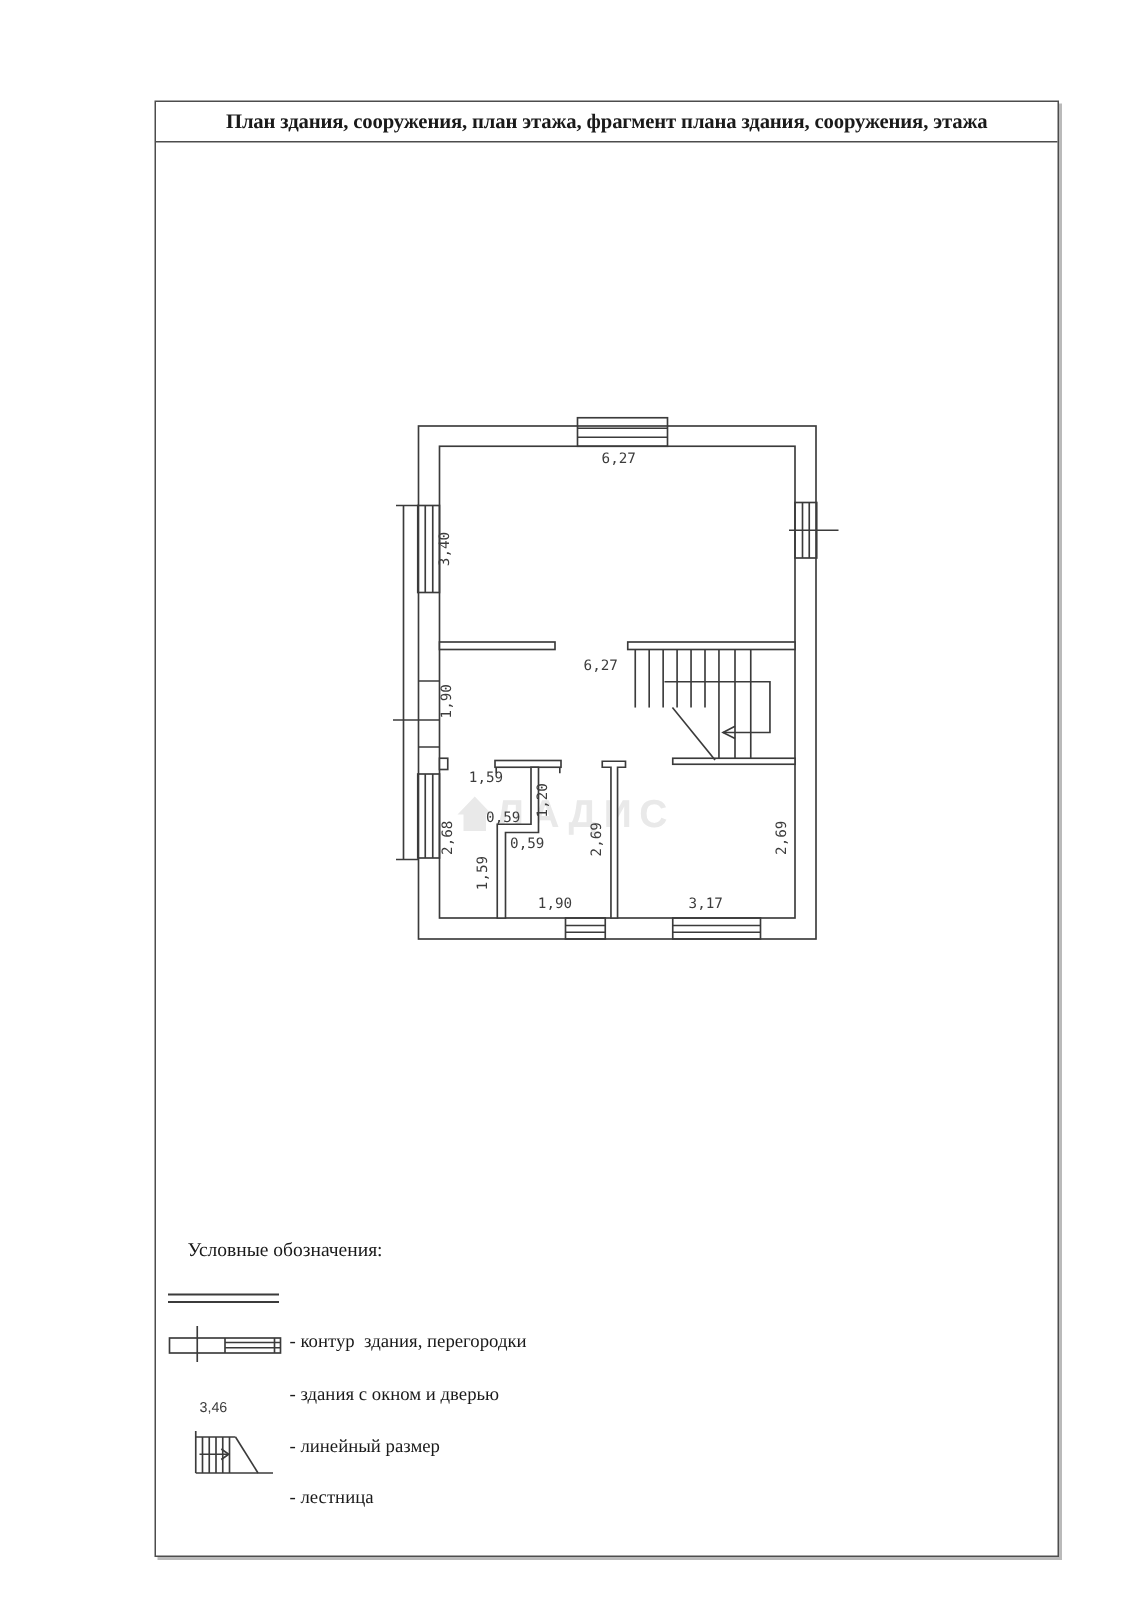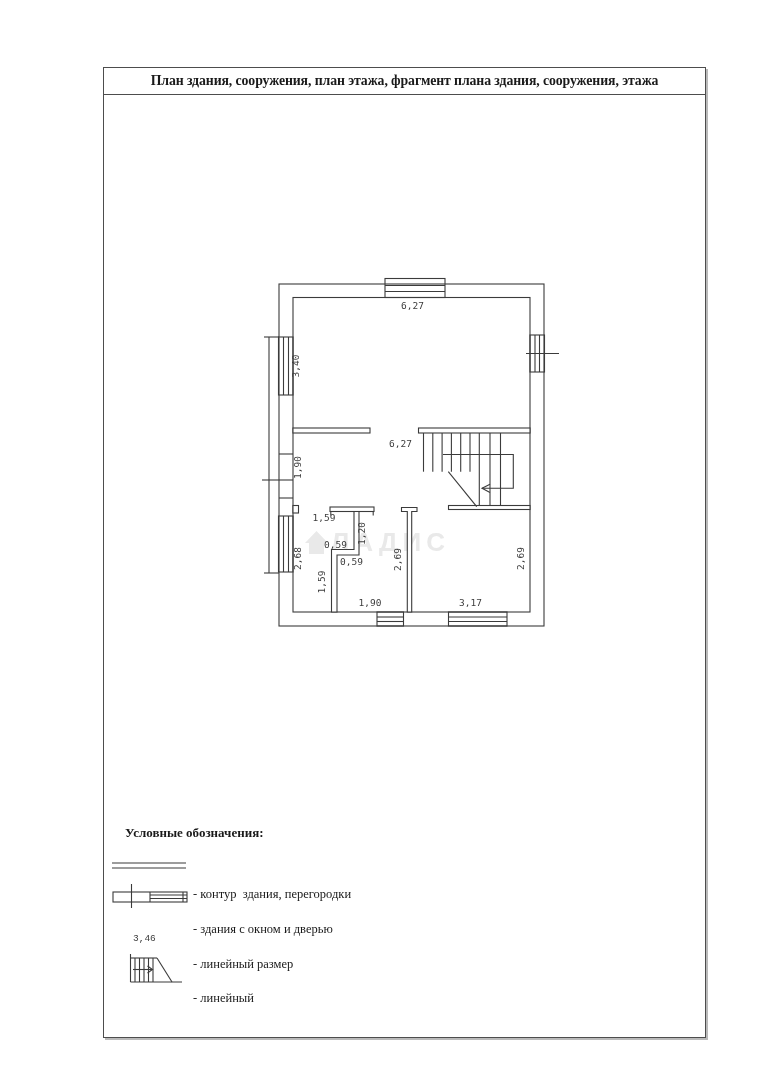--- a/index.html
+++ b/index.html
@@ -7,23 +7,23 @@
         font-family:"Liberation Serif",serif;color:#1a1a1a;}
   .sheet{position:absolute;left:103px;top:67px;width:601px;height:969px;
          border:1.5px solid #4d4d4d;box-shadow:2px 2px 0 rgba(130,130,130,.55);background:#fff;}
   .hdr{position:absolute;left:0;top:0;width:100%;height:26px;border-bottom:1.4px solid #4d4d4d;
        display:flex;align-items:center;justify-content:center;}
   .hdr-text{font-weight:bold;font-size:13.8px;letter-spacing:-0.1px;white-space:nowrap;}
   .sub{position:absolute;left:0;top:28px;width:100%;text-align:center;font-size:15px;}
   svg text{font-family:"DejaVu Sans Mono",monospace;font-size:9.5px;fill:#3d3d3d;}
   .wm-text{font-family:"Liberation Sans",sans-serif;font-weight:bold;font-size:26px;
            letter-spacing:5px;fill:#e9e9e9;}
-  .legend-title{position:absolute;left:125px;top:825px;font-weight:bold;font-size:13px;}
+  .legend-title{position:absolute;left:125px;top:825px;font-weight:normal;font-size:13px;}
   .leg-label{position:absolute;left:193px;font-size:12.5px;white-space:pre;margin-top:37px;}
-  .leg-sample{position:absolute;left:133px;top:933px;font-family:Liberation Mono, monospace;
+  .leg-sample{position:absolute;left:133px;top:933px;font-family:Liberation Sans, sans-serif;
               font-size:9.5px;color:#3d3d3d;}
   .licon{position:absolute;}
 </style>
 </head>
 <body>
 
 <div class="page">
 
   <div class="sheet">
     <div class="hdr">
@@ -158,15 +158,15 @@
     <line x1="8" y1="7" x2="8" y2="31"></line>
     <line x1="12.5" y1="7" x2="12.5" y2="31"></line>
     <line x1="17" y1="7" x2="17" y2="31"></line>
     <line x1="21.5" y1="7" x2="21.5" y2="31"></line>
     <line x1="26" y1="7" x2="26" y2="31"></line>
     <line x1="30" y1="7" x2="45" y2="31"></line>
     <line x1="3.5" y1="31" x2="55" y2="31"></line>
     <line x1="6" y1="18.5" x2="25" y2="18.5"></line>
     <polyline points="20.5,15 25.5,18.5 20.5,22"></polyline>
   </svg>
-  <div class="leg-label" style="top:954px;">- линейный</div>
+  <div class="leg-label" style="top:954px;">- лестница</div>
 
 </div>
 
 </body></html>

